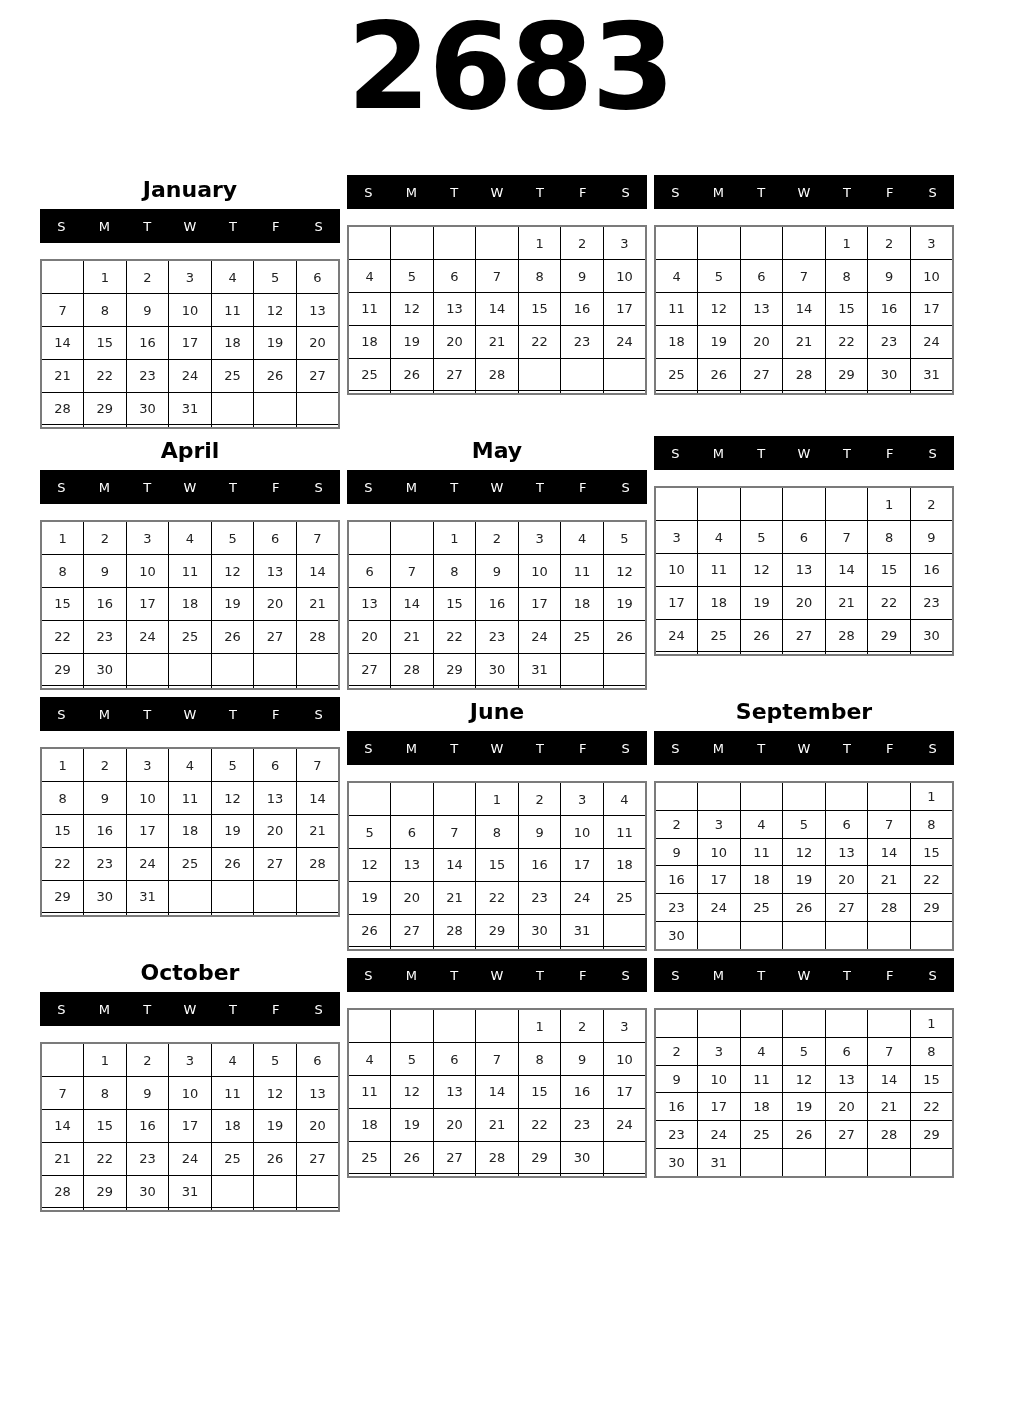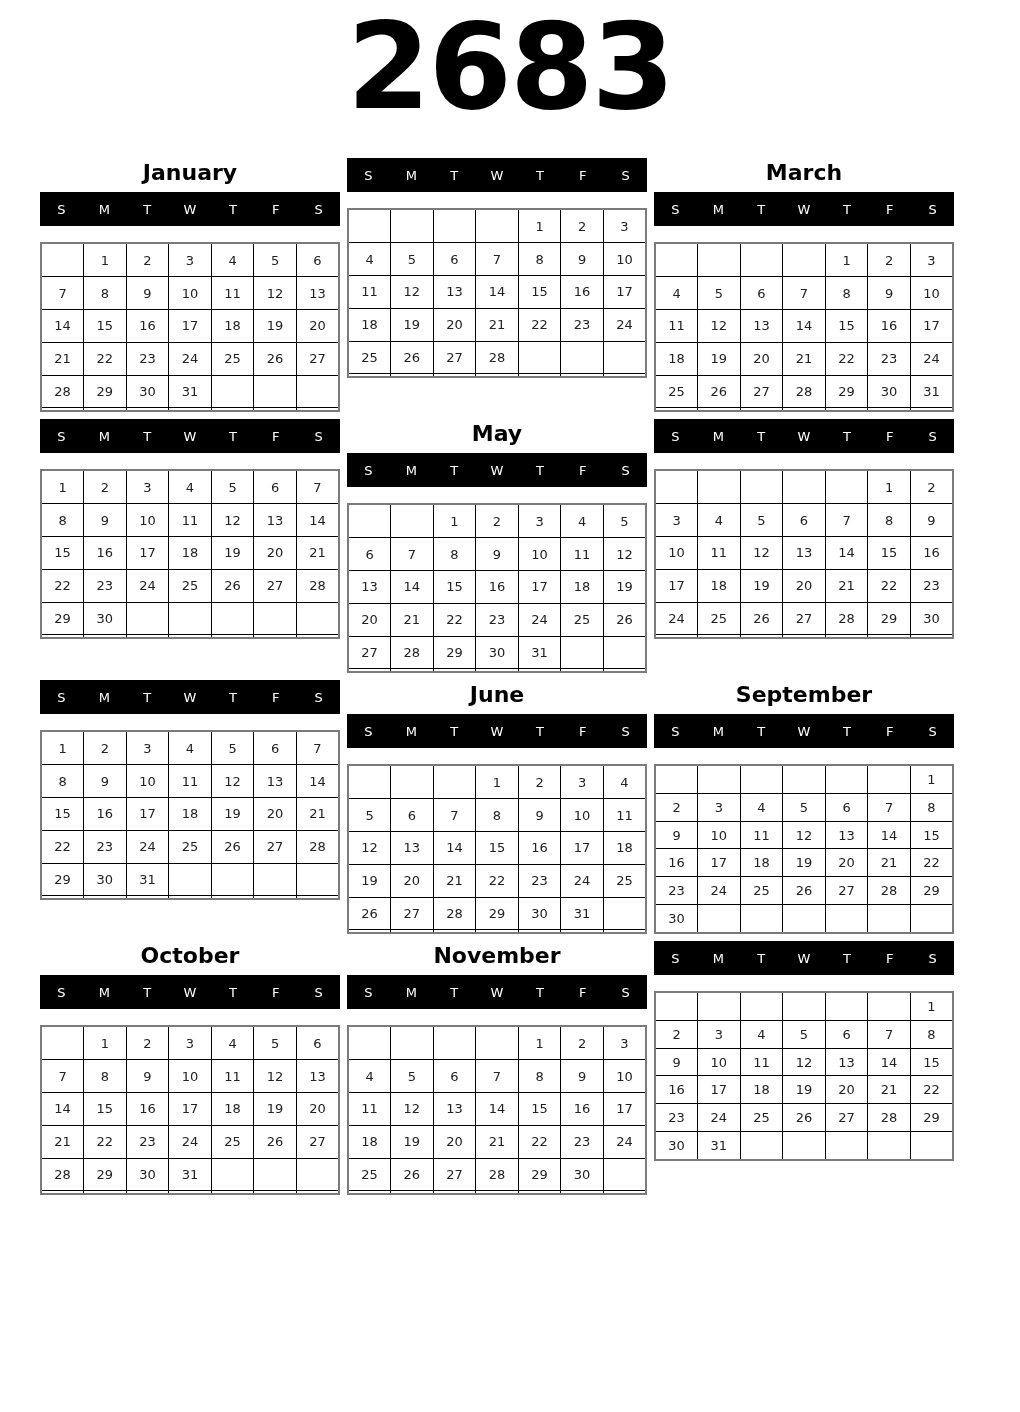--- a/index.html
+++ b/index.html
@@ -21,21 +21,21 @@
     height: 125px;
     letter-spacing: -2px;
     color: #000000;
   }
   .months {
     display: grid;
     grid-template-columns: repeat(3, 300px);
     column-gap: 20px;
     row-gap: 25px;
     padding: 0 40px;
-    margin-top: 29px;
+    margin-top: 46px;
     gap: 7px;
   }
   .month { width: 300px; }
   .month-title {
     text-align: center;
     font-size: 22px;
     font-weight: bold;
     height: 30px;
     line-height: 30px;
     margin-bottom: 4px;
@@ -212,21 +212,20 @@
               <td></td>
               <td></td>
               <td></td>
               <td></td>
             </tr>
           </tbody>
     </table>
   </div>
 
   <div class="month">
-    <div class="month-title">March</div>
     <div class="dow-bar">
           <div class="dow-cell">S</div>
           <div class="dow-cell">M</div>
           <div class="dow-cell">T</div>
           <div class="dow-cell">W</div>
           <div class="dow-cell">T</div>
           <div class="dow-cell">F</div>
           <div class="dow-cell">S</div>
         </div>
     <table class="month-grid">
@@ -283,20 +282,21 @@
               <td></td>
               <td></td>
               <td></td>
               <td></td>
             </tr>
           </tbody>
     </table>
   </div>
 
   <div class="month">
+    <div class="month-title">April</div>
     <div class="dow-bar">
           <div class="dow-cell">S</div>
           <div class="dow-cell">M</div>
           <div class="dow-cell">T</div>
           <div class="dow-cell">W</div>
           <div class="dow-cell">T</div>
           <div class="dow-cell">F</div>
           <div class="dow-cell">S</div>
         </div>
     <table class="month-grid">
@@ -777,21 +777,20 @@
               <td></td>
               <td></td>
               <td></td>
               <td></td>
             </tr>
           </tbody>
     </table>
   </div>
 
   <div class="month">
-    <div class="month-title">November</div>
     <div class="dow-bar">
           <div class="dow-cell">S</div>
           <div class="dow-cell">M</div>
           <div class="dow-cell">T</div>
           <div class="dow-cell">W</div>
           <div class="dow-cell">T</div>
           <div class="dow-cell">F</div>
           <div class="dow-cell">S</div>
         </div>
     <table class="month-grid">

